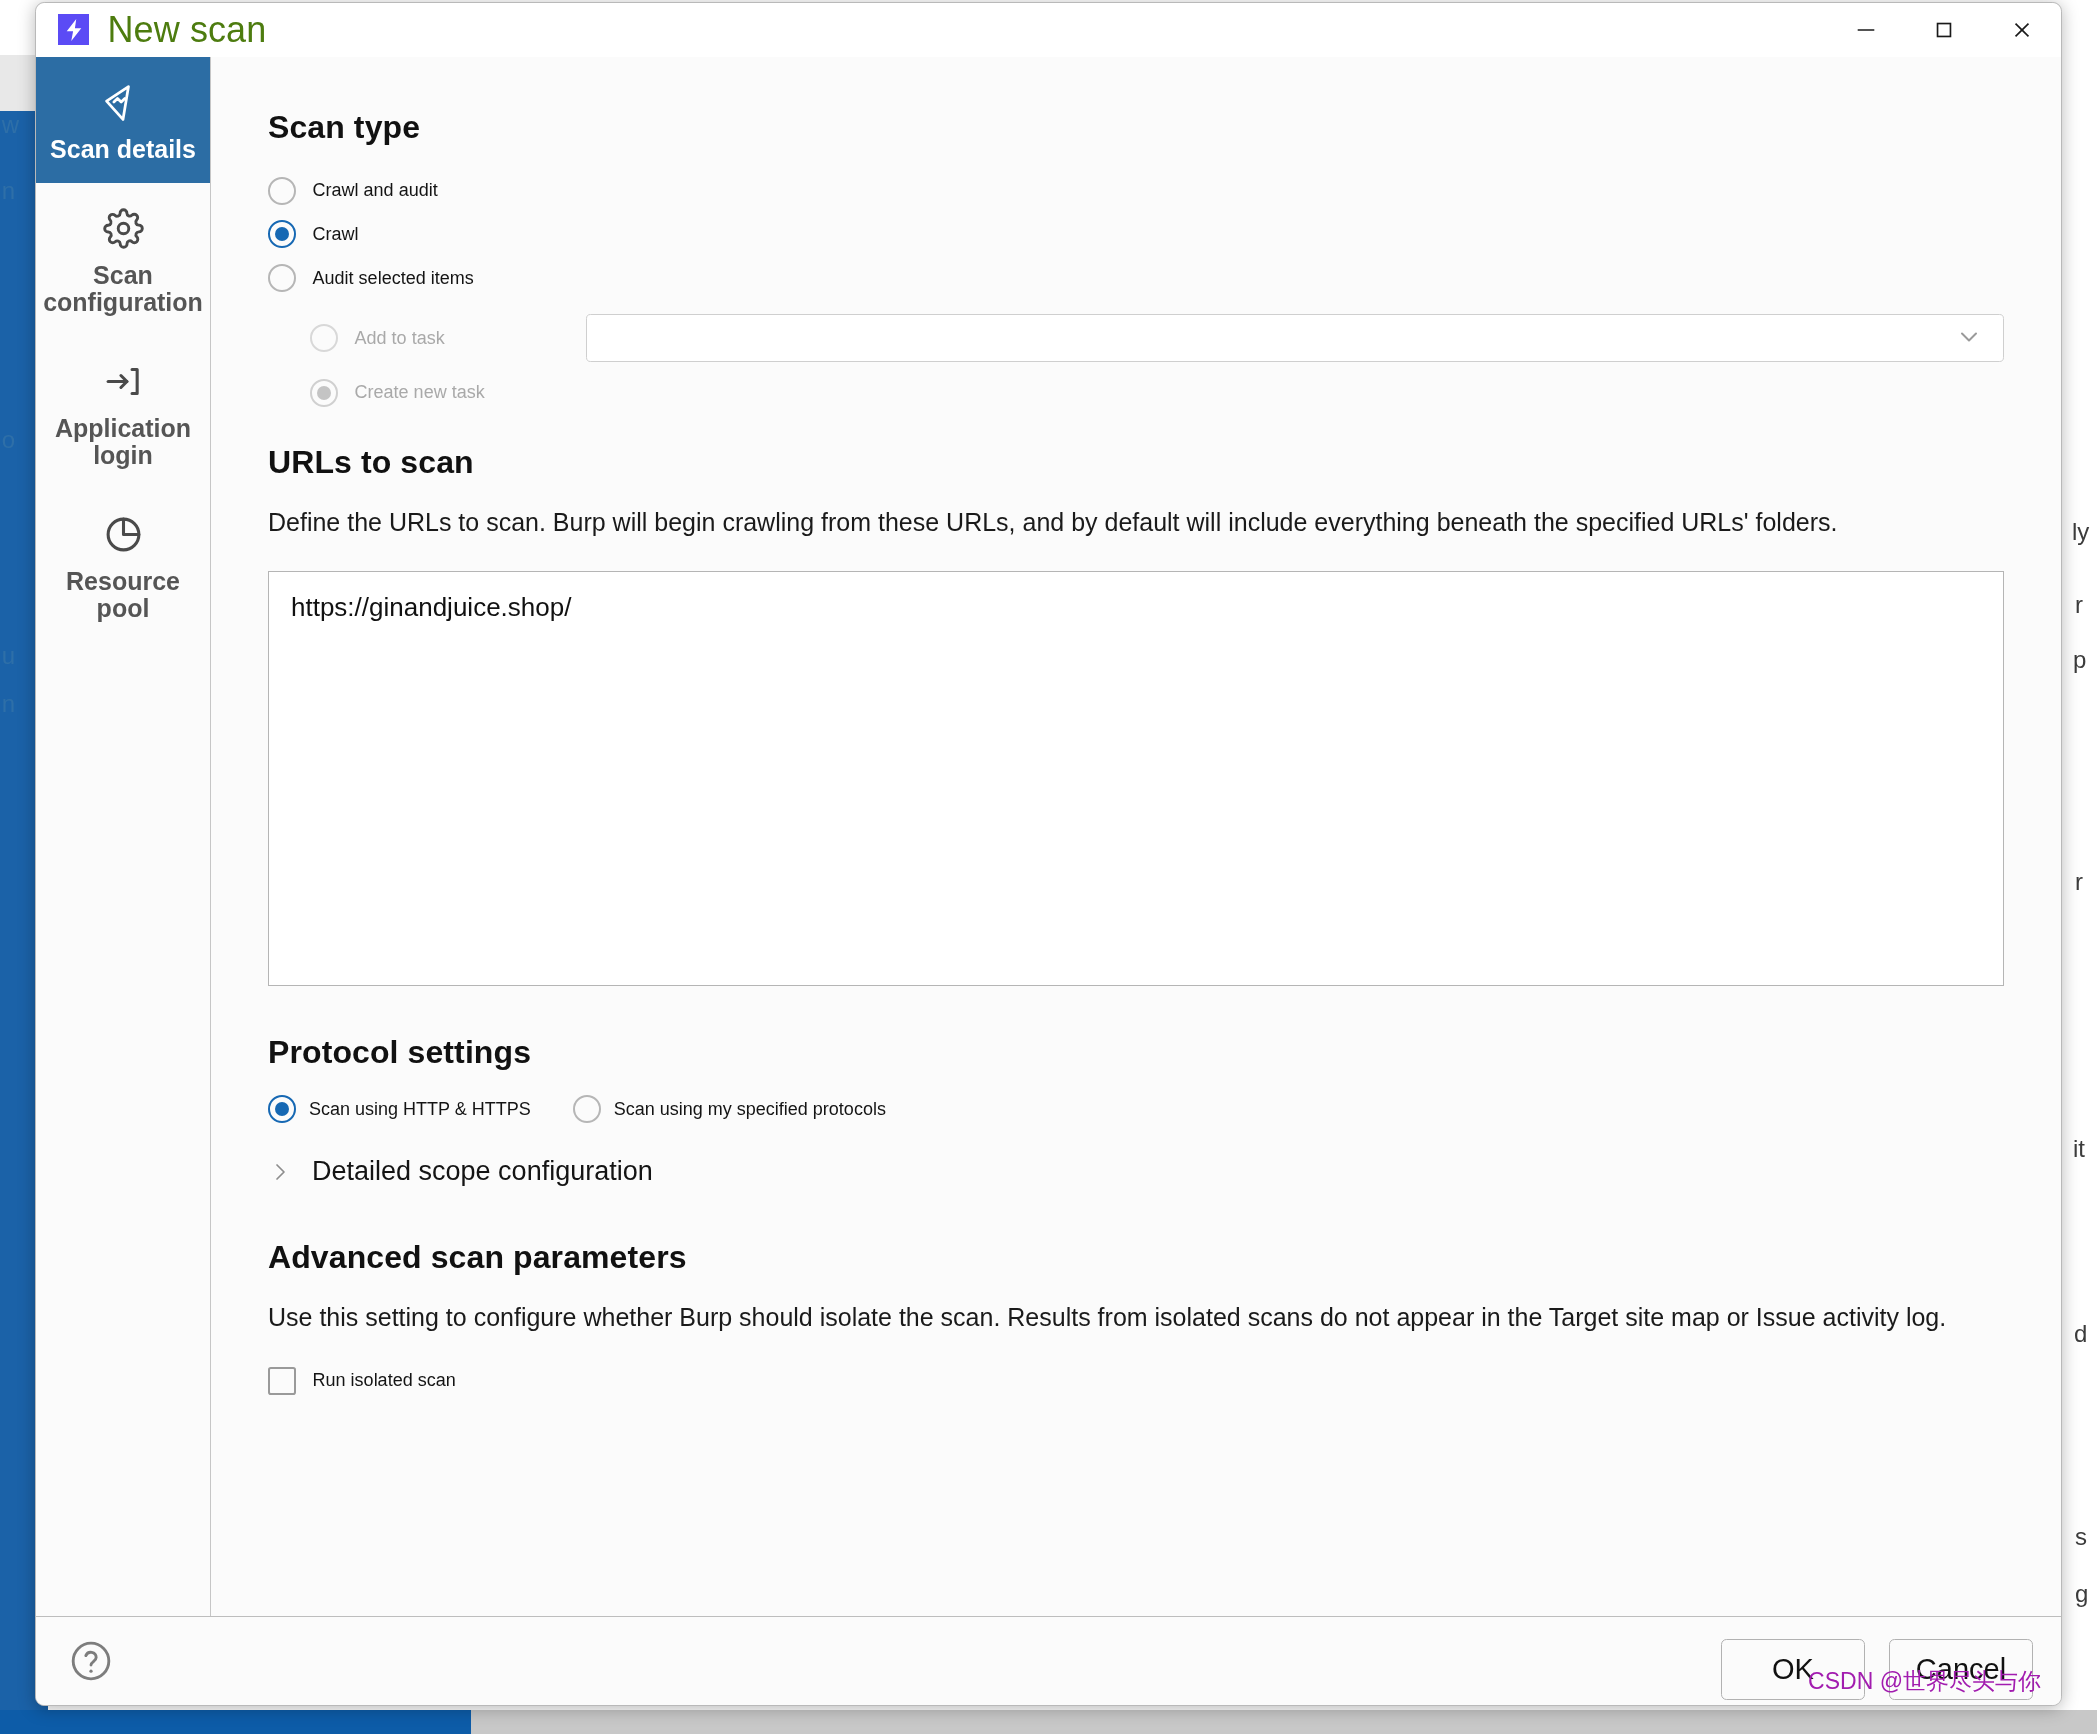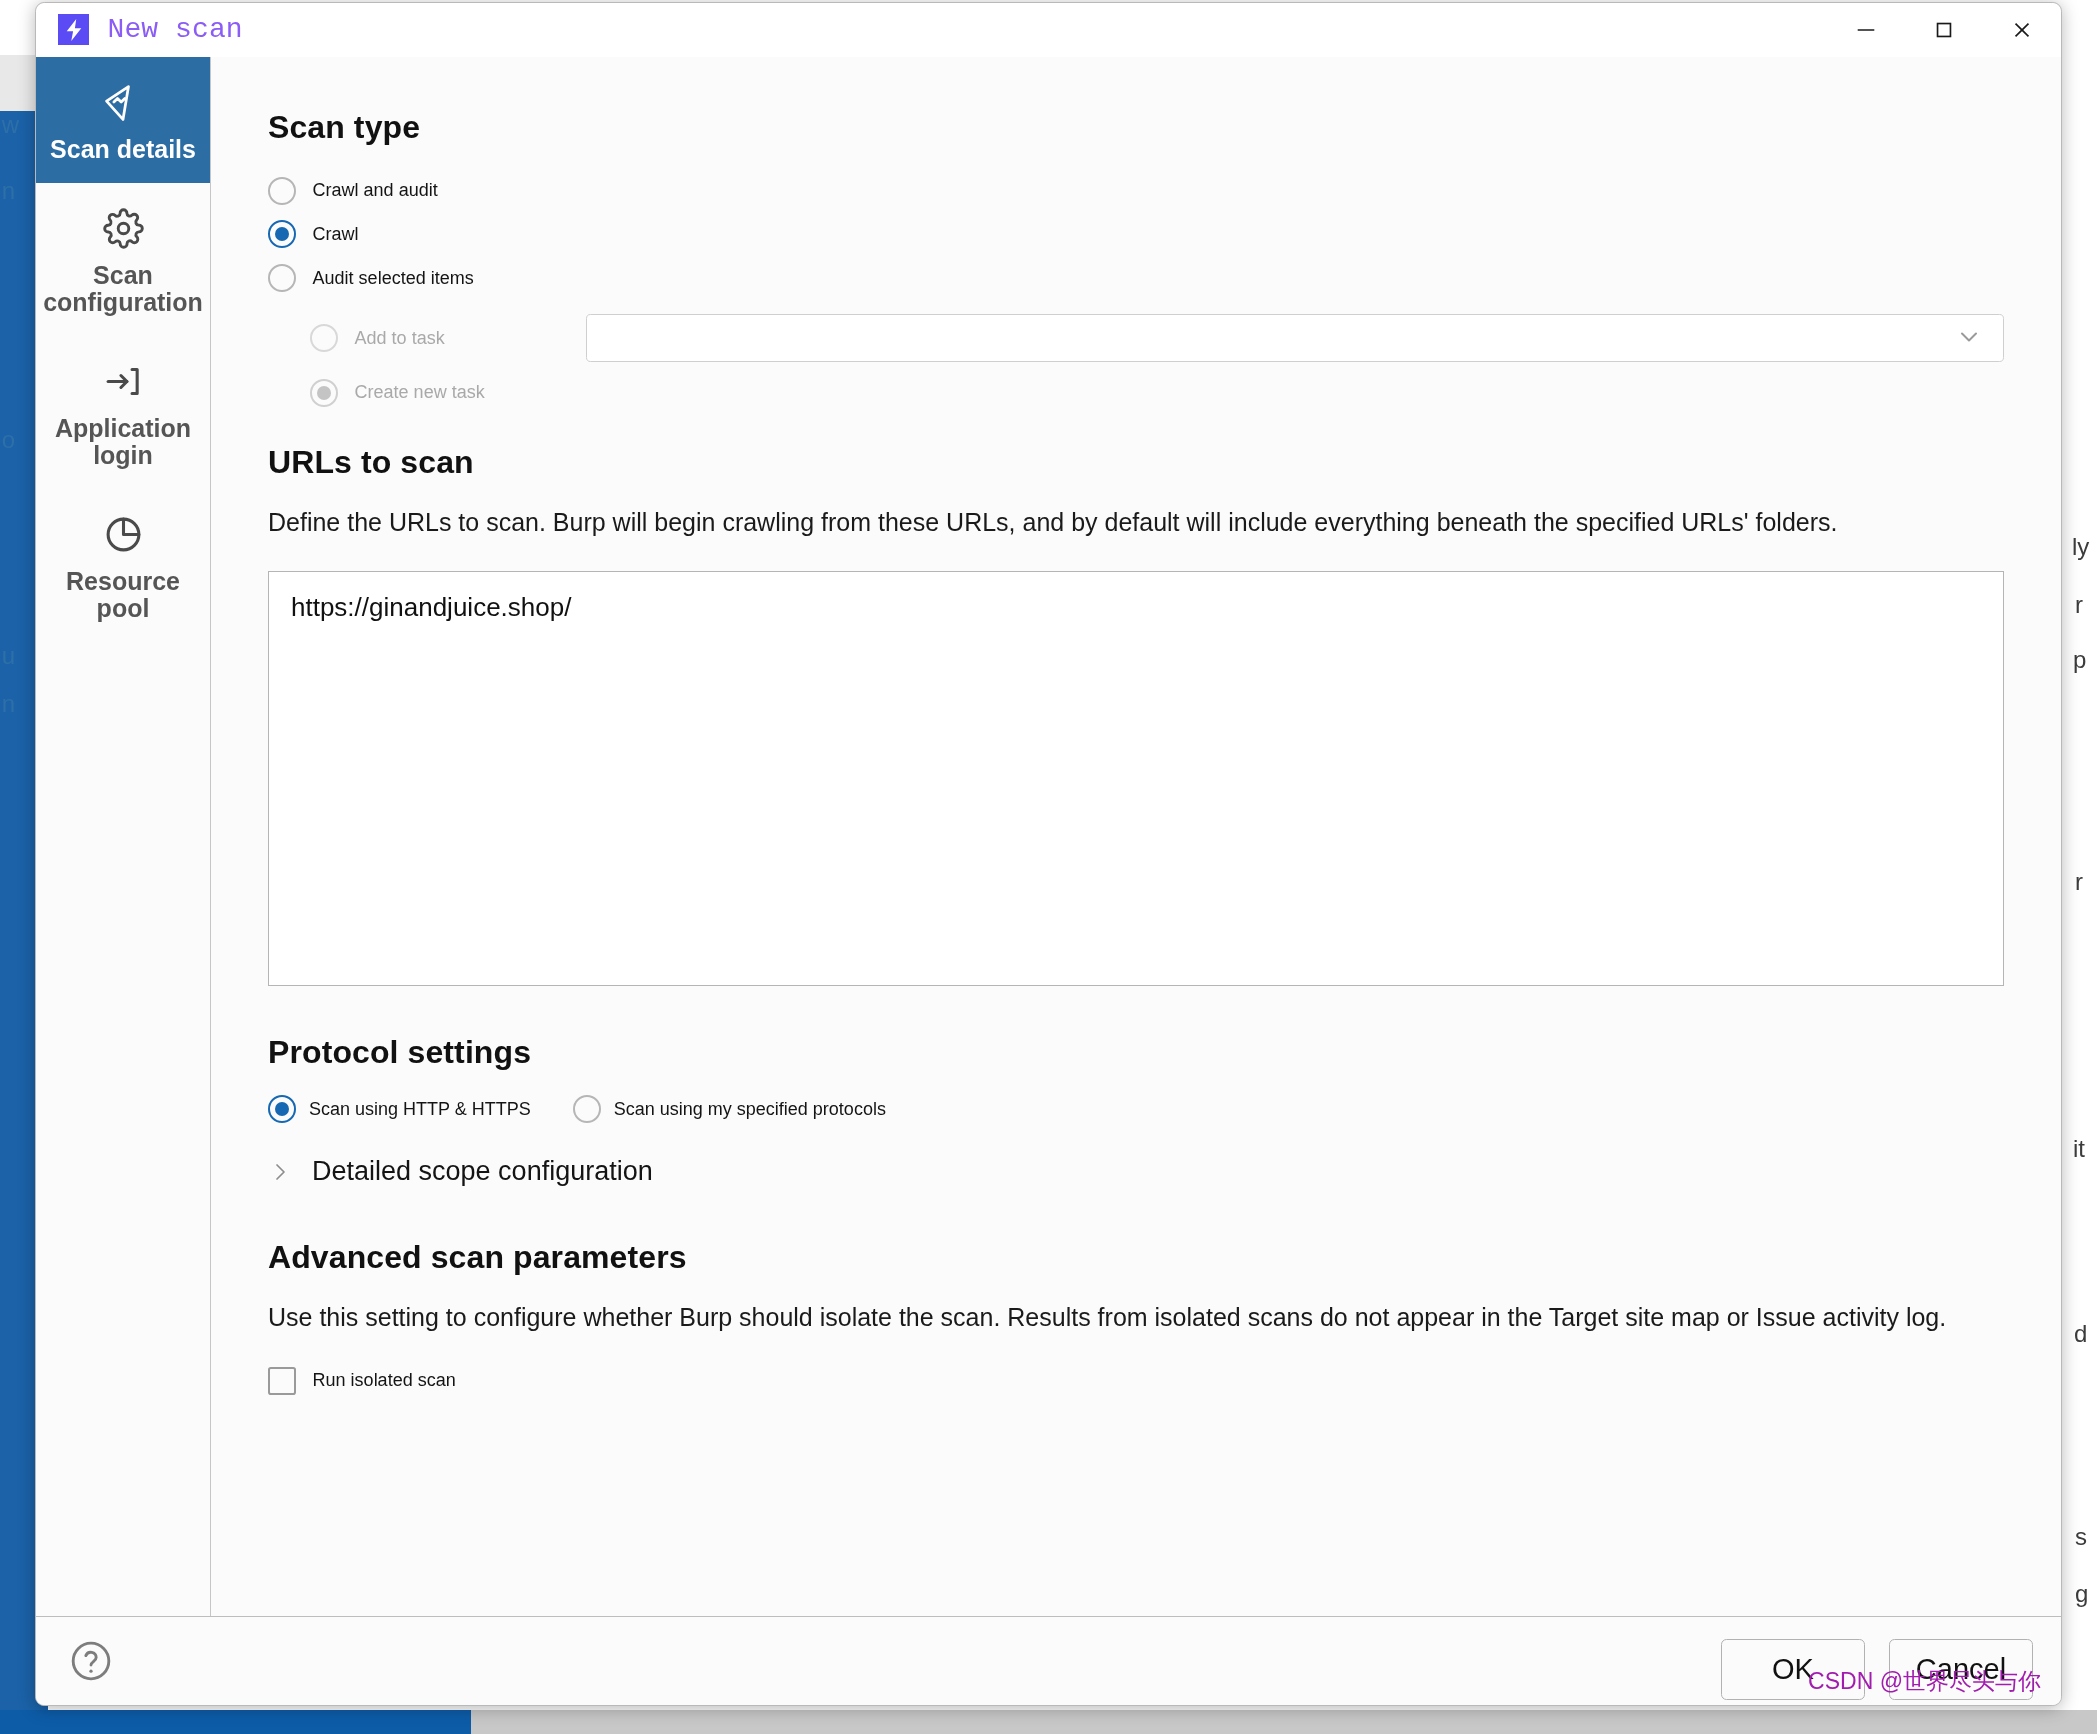--- a/index.html
+++ b/index.html
@@ -70,24 +70,23 @@
   #app-icon {
     width: 31px; height: 31px;
     margin-left: 22px;
     background: #5b4bf5;
     display: flex; align-items: center; justify-content: center;
     flex: 0 0 31px;
   }
   #app-icon svg { display:block; }
   #title-text {
     margin-left: 18.5px;
-    font-size: 28px;
-    color: #8b5cf6;
+    font-size: 36px;
+    color: #4d7c0f;
     letter-spacing: 0.1px;
-    font-family: Liberation Mono, monospace;
   }
   #wincontrols {
     margin-left: auto; display: flex; height: 54px;
   }
   .wc {
     width: 78px; height: 54px;
     display: flex; align-items: center; justify-content: center;
     cursor: default;
   }
 
@@ -267,21 +266,21 @@
   <div class="bg-blue-left2"></div>
   <div class="bg-blue-left"></div>
   <div class="bg-bottom-strip"></div>
   <div class="bg-bottom-strip2"></div>
   <div id="bg-frags">
       <span class="bg-snip" style="left: 1.8px; top: 111px;">w</span>
       <span class="bg-snip" style="left: 1.8px; top: 177px;">n</span>
       <span class="bg-snip" style="left: 1.8px; top: 426px;">o</span>
       <span class="bg-snip" style="left: 1.8px; top: 642px;">u</span>
       <span class="bg-snip" style="left: 1.8px; top: 690px;">n</span>
-      <span class="bg-snip dark" style="left: 2072px; top: 533px;">ly</span>
+      <span class="bg-snip dark" style="left: 2072px; top: 518px;">ly</span>
       <span class="bg-snip dark" style="left: 2075px; top: 591px;">r</span>
       <span class="bg-snip dark" style="left: 2073px; top: 646px;">p</span>
       <span class="bg-snip dark" style="left: 2075px; top: 868px;">r</span>
       <span class="bg-snip dark" style="left: 2073px; top: 1135px;">it</span>
       <span class="bg-snip dark" style="left: 2074px; top: 1320px;">d</span>
       <span class="bg-snip dark" style="left: 2075px; top: 1523px;">s</span>
       <span class="bg-snip dark" style="left: 2075px; top: 1580px;">g</span>
     </div>
 </div>
 

